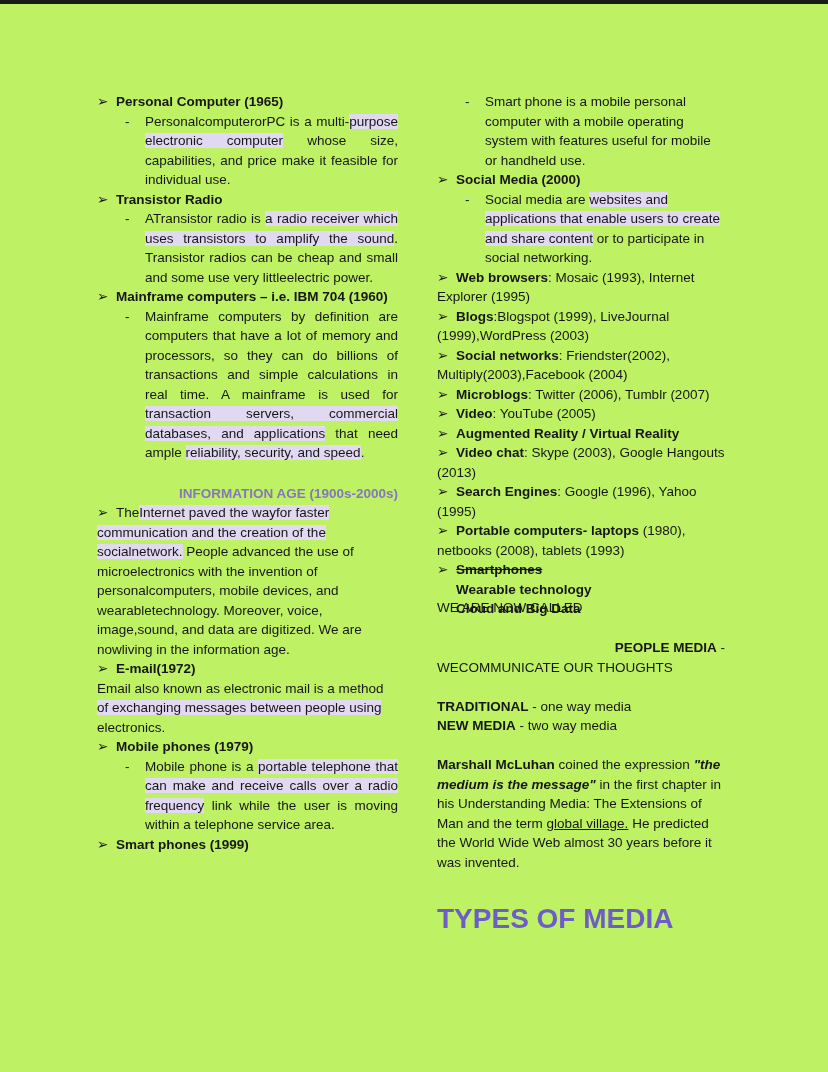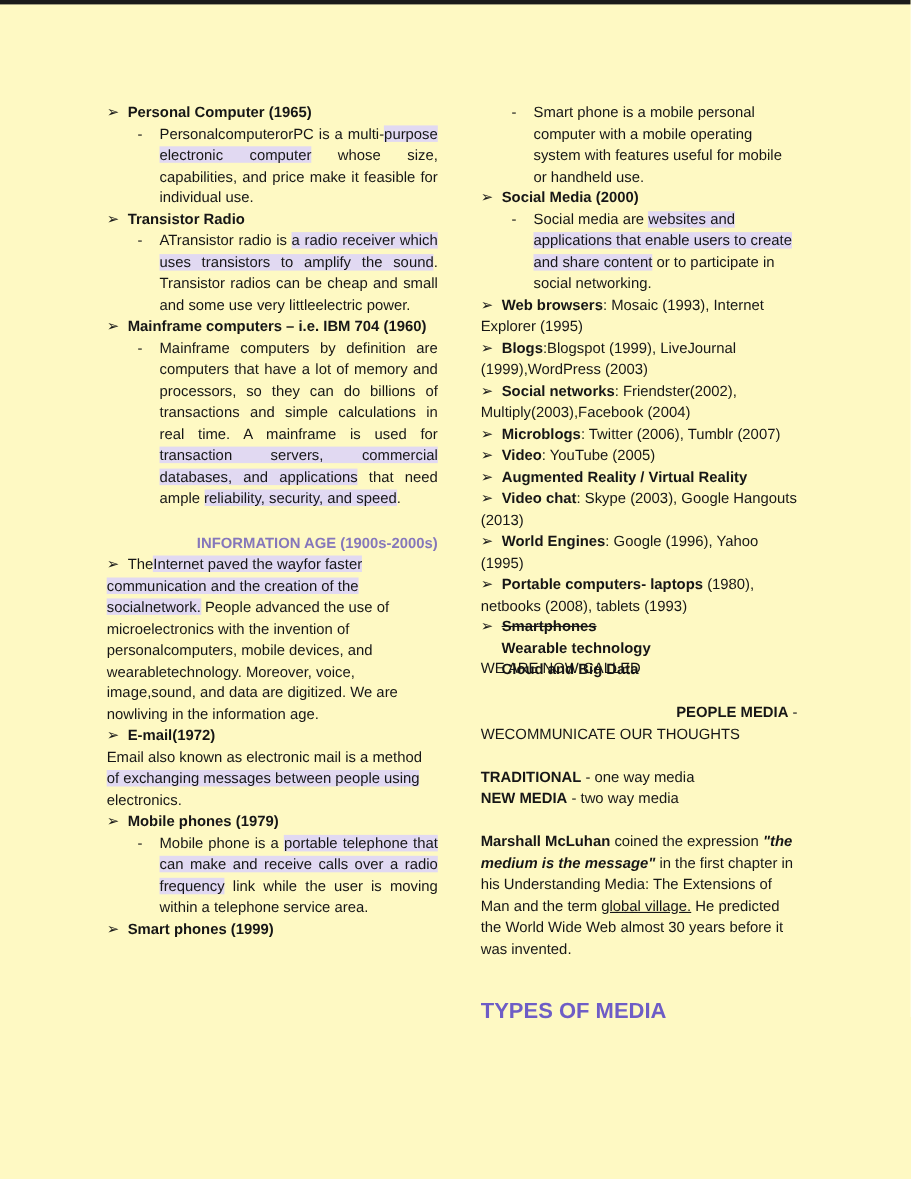--- a/index.html
+++ b/index.html
@@ -1,40 +1,40 @@
 <!DOCTYPE html>
 <html style="--hl: #e1d9f2; --heading: #8577bb; --title: #6e5dc6;"><head>
 <meta charset="utf-8">
 <style>
   html,body{margin:0;padding:0;background:#ffffff;}
   .page{
     position:relative;
     width:828px;height:1072px;
-    background:#fef9c3;
+    background:#bef264;
     font-family:"Liberation Sans","DejaVu Sans",sans-serif;
     font-size:13.5px;line-height:19.5px;color:#161616;
     overflow:hidden;
   }
   .top-bar{position:absolute;top:0;left:0;width:100%;height:4px;background:#1b1b1b;}
   .col{position:absolute;top:92px;}
   .col-left{left:97px;width:301px;}
   .col-right{left:437px;width:288px;}
 
   .blk{margin:0;}
   .arrow{font-weight:400;margin-right:4px;}
   .bullet-heading{font-weight:700;}
   .bullet-heading .arrow{font-weight:400;}
   .bullet-para{}
   .sub-bullet{position:relative;padding-left:48px;}
   .sub-bullet .dash{position:absolute;left:28px;top:0;}
   .col-left .sub-bullet{text-align:justify;}
   .paragraph{}
   .paragraph-right{text-align:right;}
   .section-heading{color:var(--heading,#8577bb);font-weight:700;margin-top:21px;text-align:right;}
-  .big-heading{color:var(--title,#6e5dc6);font-weight:700;font-size:20px;line-height:26px;margin-top:14px;}
+  .big-heading{color:var(--title,#6e5dc6);font-weight:700;font-size:28px;line-height:26px;margin-top:14px;}
   .spacer{height:19.5px;}
 
   .b{font-weight:700;}
   .i{font-style:italic;}
   .u{text-decoration:underline;}
   .strike{text-decoration:line-through;}
   .hl{background:var(--hl,#e1d9f2);box-decoration-break:clone;-webkit-box-decoration-break:clone;}
 
   .overlap{position:relative;}
   .overlap .ol-indent{padding-left:19px;font-weight:700;}
@@ -64,21 +64,21 @@
       <div class="blk sub-bullet"><span class="dash">-</span><span class="">Smart phone is a mobile personal computer with a mobile operating system with features useful for mobile or handheld use.</span></div>
       <div class="blk bullet-heading"><span class="arrow">➢&nbsp;</span><span class="b">Social Media (2000)</span></div>
       <div class="blk sub-bullet"><span class="dash">-</span><span class="">Social media are </span><span class="hl">websites and applications that enable users to create and share content</span><span class=""> or to participate in social networking.</span></div>
       <div class="blk bullet-para"><span class="arrow">➢&nbsp;</span><span class="b">Web browsers</span><span class="">: Mosaic (1993), Internet Explorer (1995)</span></div>
       <div class="blk bullet-para"><span class="arrow">➢&nbsp;</span><span class="b">Blogs</span><span class="">:Blogspot (1999), LiveJournal (1999),WordPress (2003)</span></div>
       <div class="blk bullet-para"><span class="arrow">➢&nbsp;</span><span class="b">Social networks</span><span class="">: Friendster(2002), Multiply(2003),Facebook (2004)</span></div>
       <div class="blk bullet-para"><span class="arrow">➢&nbsp;</span><span class="b">Microblogs</span><span class="">: Twitter (2006), Tumblr (2007)</span></div>
       <div class="blk bullet-para"><span class="arrow">➢&nbsp;</span><span class="b">Video</span><span class="">: YouTube (2005)</span></div>
       <div class="blk bullet-para"><span class="arrow">➢&nbsp;</span><span class="b">Augmented Reality / Virtual Reality</span></div>
       <div class="blk bullet-para"><span class="arrow">➢&nbsp;</span><span class="b">Video chat</span><span class="">: Skype (2003), Google Hangouts (2013)</span></div>
-      <div class="blk bullet-para"><span class="arrow">➢&nbsp;</span><span class="b">World Engines</span><span class="">: Google (1996), Yahoo (1995)</span></div>
+      <div class="blk bullet-para"><span class="arrow">➢&nbsp;</span><span class="b">Search Engines</span><span class="">: Google (1996), Yahoo (1995)</span></div>
       <div class="blk bullet-para"><span class="arrow">➢&nbsp;</span><span class="b">Portable computers- laptops</span><span class=""> (1980), netbooks (2008), tablets (1993)</span></div>
       <div class="blk overlap">
         <div><span class="arrow">➢&nbsp;</span><span class="b strike">Smartphones</span></div>
         <div class="ol-indent">Wearable technology</div>
         <div class="ol-indent">Cloud and Big Data</div>
         <span class="overlay">WE ARE NOW CALLED</span>
       </div>
       <div class="spacer"></div>
       <div class="blk paragraph-right"><span class="b">PEOPLE MEDIA</span><span class=""> -</span></div>
       <div class="blk paragraph"><span class="">WECOMMUNICATE OUR THOUGHTS</span></div>

